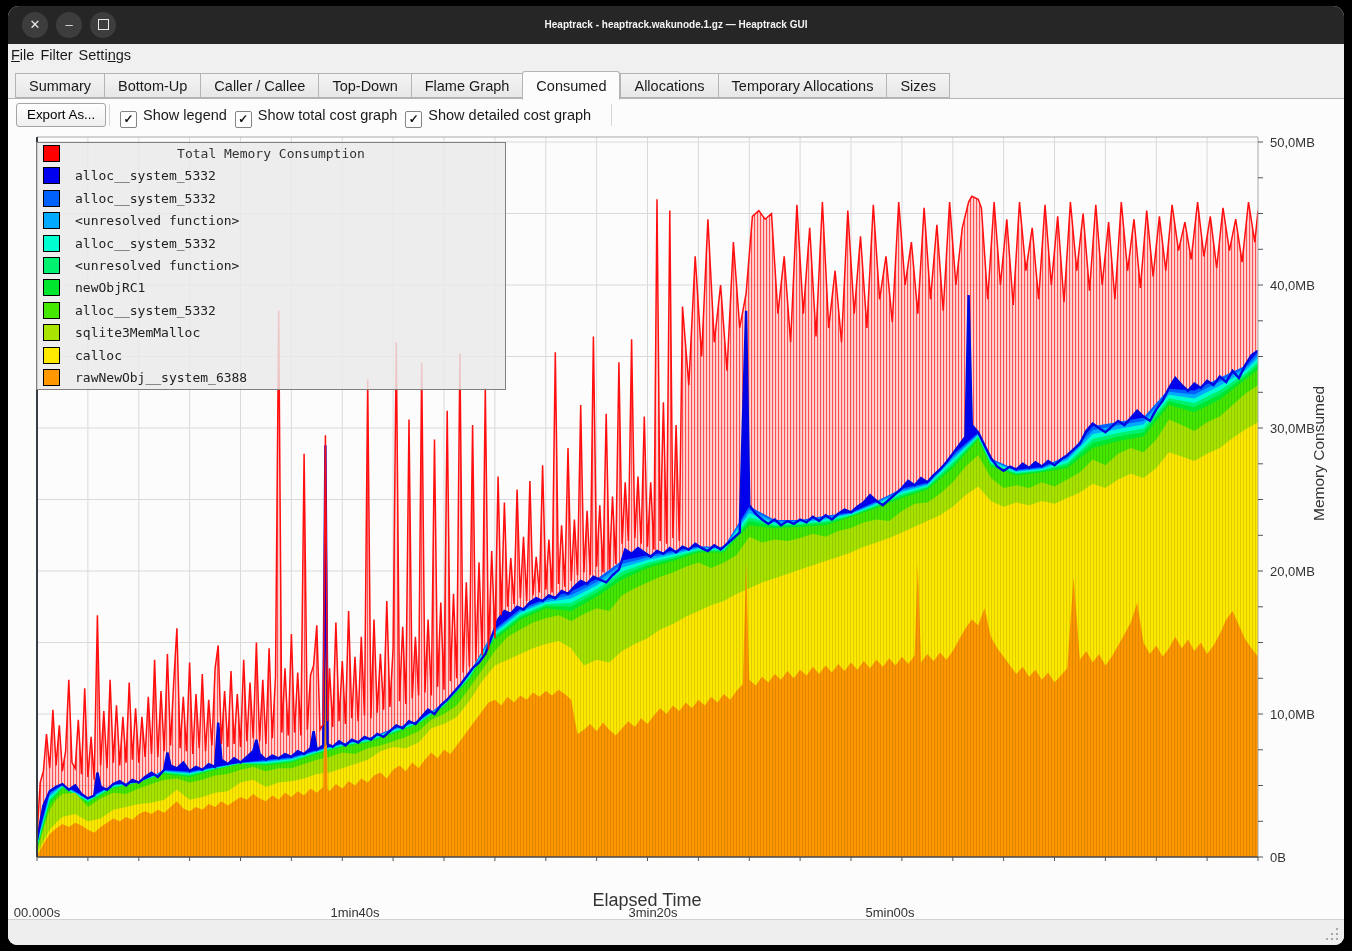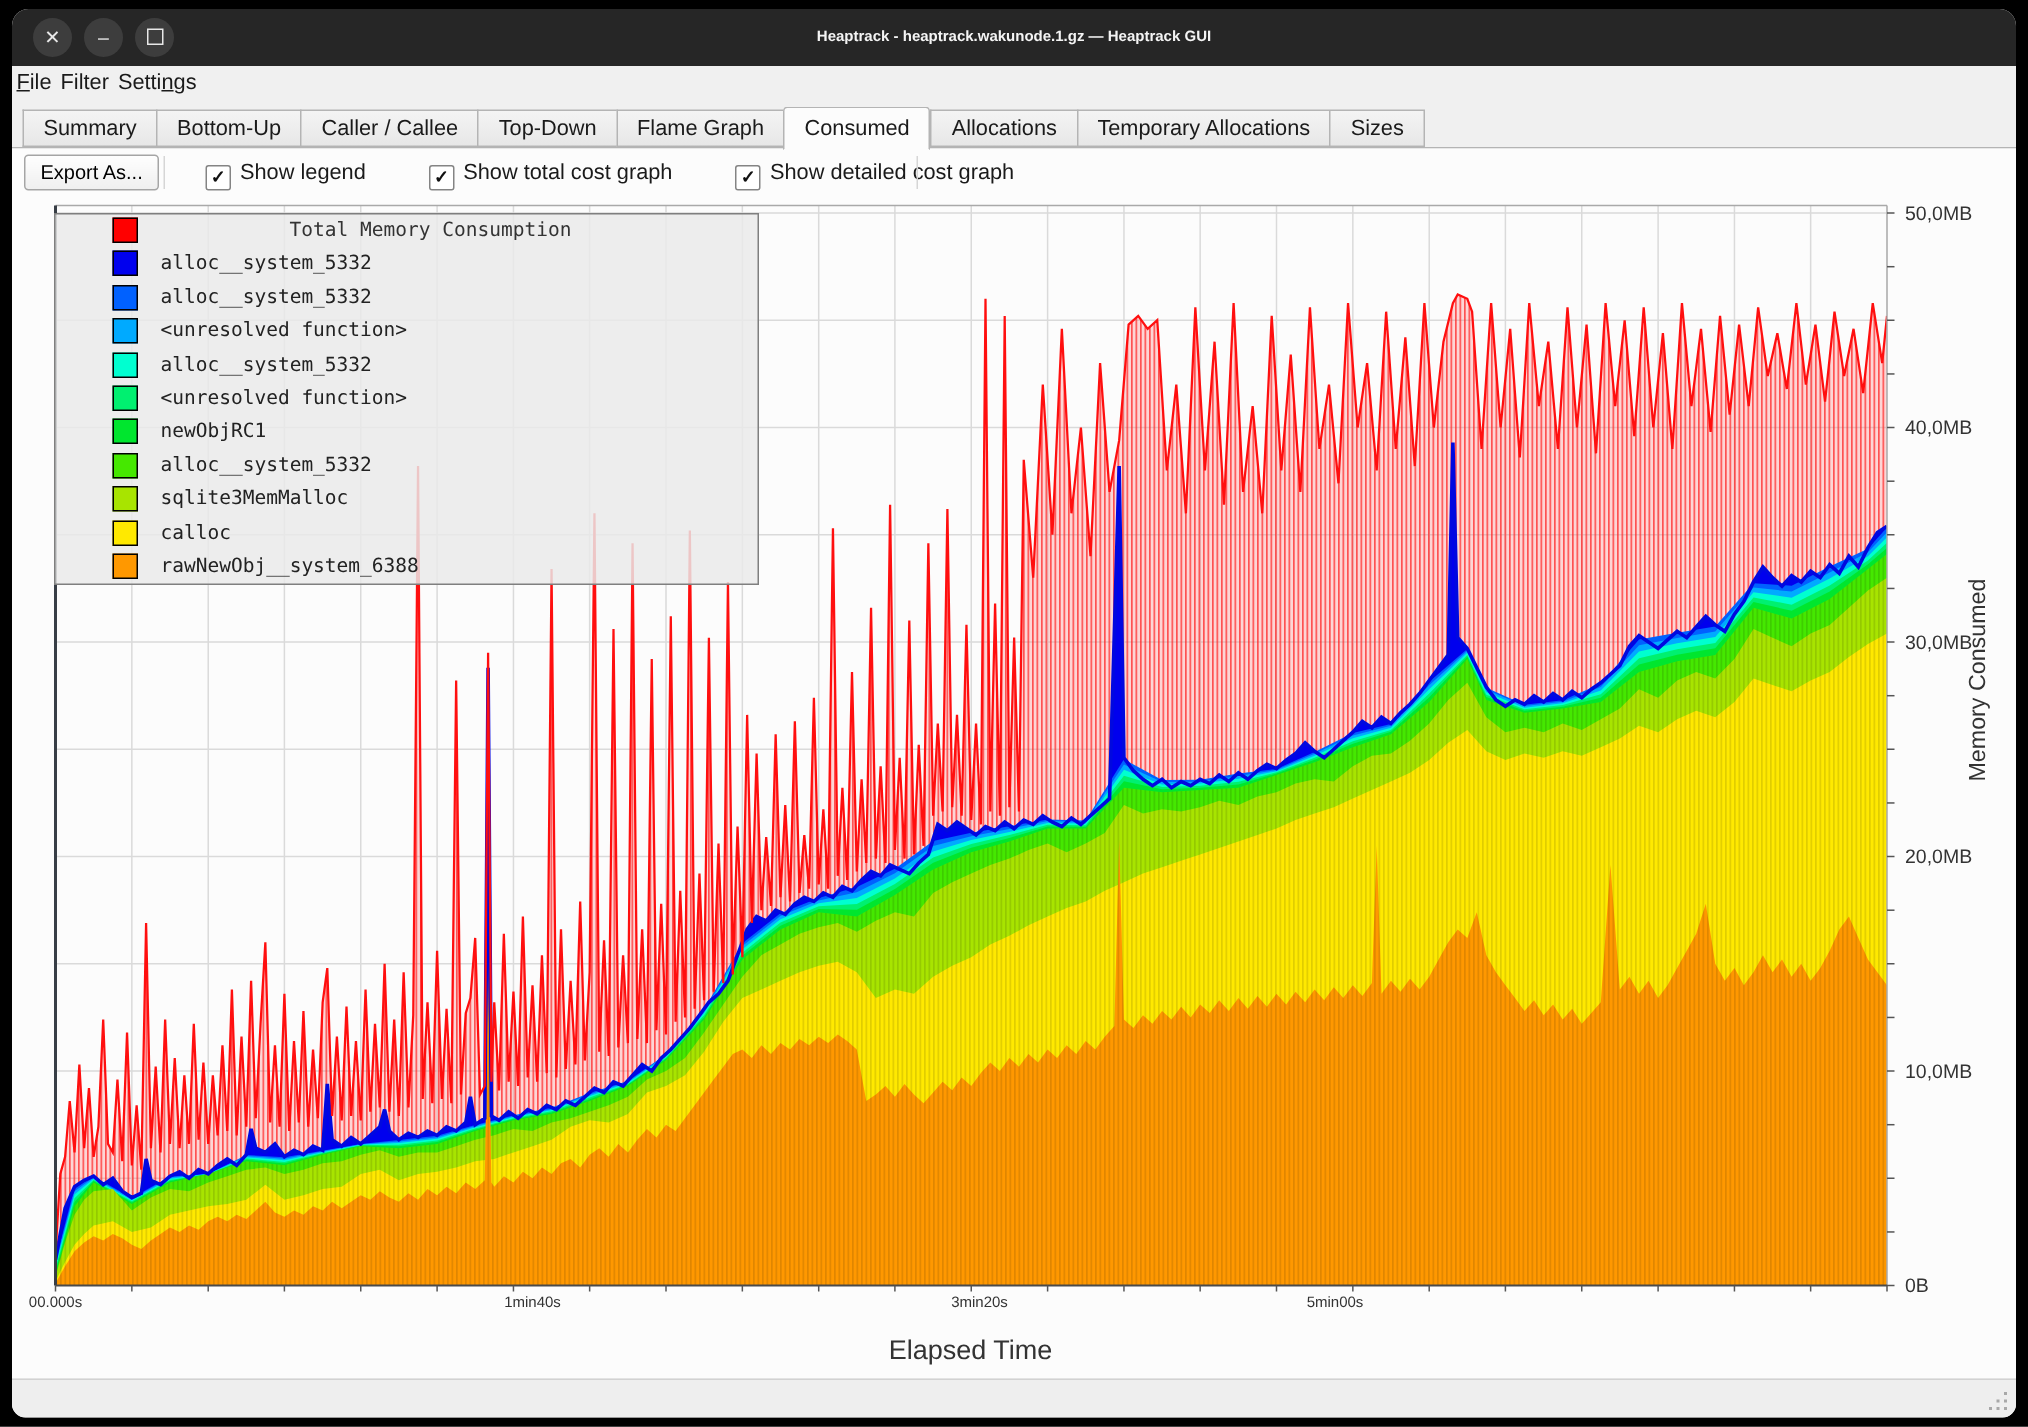--- a/index.html
+++ b/index.html
@@ -28,49 +28,49 @@
   .tab.active{background:#fcfcfc;height:29px;margin-top:0;line-height:28px;z-index:3;
     border:1px solid #b4b4b4;border-bottom:1px solid #fcfcfc;border-radius:3px 3px 0 0;}
   .tabs-wrap{position:absolute;left:7px;top:0;white-space:nowrap;}
   
   .toolbar{position:absolute;left:0;top:93px;width:100%;height:33px;background:#fcfcfc;
     font-size:14.5px;color:#1a1a1a;}
   .export-btn{position:absolute;left:8px;top:4px;height:24px;line-height:22px;padding:0 10px;
     background:linear-gradient(#fefefe,#efefef);border:1px solid #a5a5a5;border-radius:3px;cursor:pointer;}
   .tb-sep{position:absolute;top:5px;width:1px;height:22px;background:#d6d6d6;}
   .cb-row{position:absolute;left:108px;top:0;height:33px;}
-  .cb-item{display:inline-block;margin:0 21px;line-height:33px;cursor:pointer;}
+  .cb-item{display:inline-block;margin:0 4px;line-height:33px;cursor:pointer;}
   .cb-box{display:inline-block;width:15px;height:15px;background:#fff;border:1px solid #848484;
     border-radius:2px;vertical-align:-3px;margin-right:6px;text-align:center;line-height:14px;
     font-size:12px;color:#111;font-weight:bold;}
   .stacked-group{position:absolute;left:610px;top:0;line-height:33px;}
   .spinbox{display:inline-block;position:relative;width:46px;height:23px;border:1px solid #9a9a9a;
     border-radius:2px;background:#fff;vertical-align:-7px;margin-left:6px;}
   .spin-val{position:absolute;left:6px;top:0;line-height:22px;font-size:14px;color:#111;}
   .spin-btns{position:absolute;right:0;top:0;width:15px;height:100%;border-left:1px solid #bbb;
     background:#f0f0f0;}
   .spin-up,.spin-down{position:absolute;left:0;width:100%;height:50%;cursor:pointer;}
   .spin-up{top:0;} .spin-down{bottom:0;border-top:1px solid #ccc;}
   .spin-up::after,.spin-down::after{content:"";position:absolute;left:4px;border-left:3.5px solid transparent;
     border-right:3.5px solid transparent;}
   .spin-up::after{top:3px;border-bottom:4.5px solid #444;}
   .spin-down::after{bottom:3px;border-top:4.5px solid #444;}
   
   .chart-area{position:absolute;left:0;top:126px;width:1336px;height:787px;background:#fcfcfc;}
   .chart-svg{position:absolute;left:0;top:0;}
-  .x-tick-label{position:absolute;top:731px;transform:translateX(-50%);font-size:10px;color:#333;}
+  .x-tick-label{position:absolute;top:773px;transform:translateX(-50%);font-size:13px;color:#333;}
   .y-tick-label{position:absolute;left:1262px;transform:translateY(-50%);font-size:13px;color:#333;text-align:center;}
   .x-axis-title{position:absolute;top:758px;left:639px;transform:translateX(-50%);
     font-size:18px;color:#333;}
   .y-axis-title{position:absolute;left:1296px;top:365px;width:30px;font-size:15.5px;color:#333;
     white-space:nowrap;transform:rotate(-90deg);transform-origin:center;}
   
   .legend{position:absolute;left:28px;top:10px;width:470px;height:248px;
     background:rgba(234,234,234,0.84);border:1px solid #7f7f7f;box-sizing:border-box;}
-  .legend-row{position:relative;height:22.4px;margin-left:32px;}
+  .legend-row{position:relative;height:22.4px;}
   .legend-swatch{position:absolute;left:6px;top:2px;width:17px;height:17px;border:1px solid #000;
     box-sizing:border-box;}
   .legend-label{position:absolute;left:38px;top:0;line-height:22.4px;
     font-family:"DejaVu Sans Mono",monospace;font-size:13px;color:#222;white-space:pre;}
   .legend-row.title .legend-label{left:0;width:100%;text-align:center;color:#333;}
   
   .statusbar{position:absolute;left:0;top:913px;width:100%;height:26px;background:#eeeeee;
     border-top:1px solid #d2d2d2;box-sizing:border-box;}
   .resize-grip{position:absolute;right:6px;bottom:5px;width:12px;height:12px;}
   .resize-grip i{position:absolute;width:2px;height:2px;background:#a8a8a8;}

